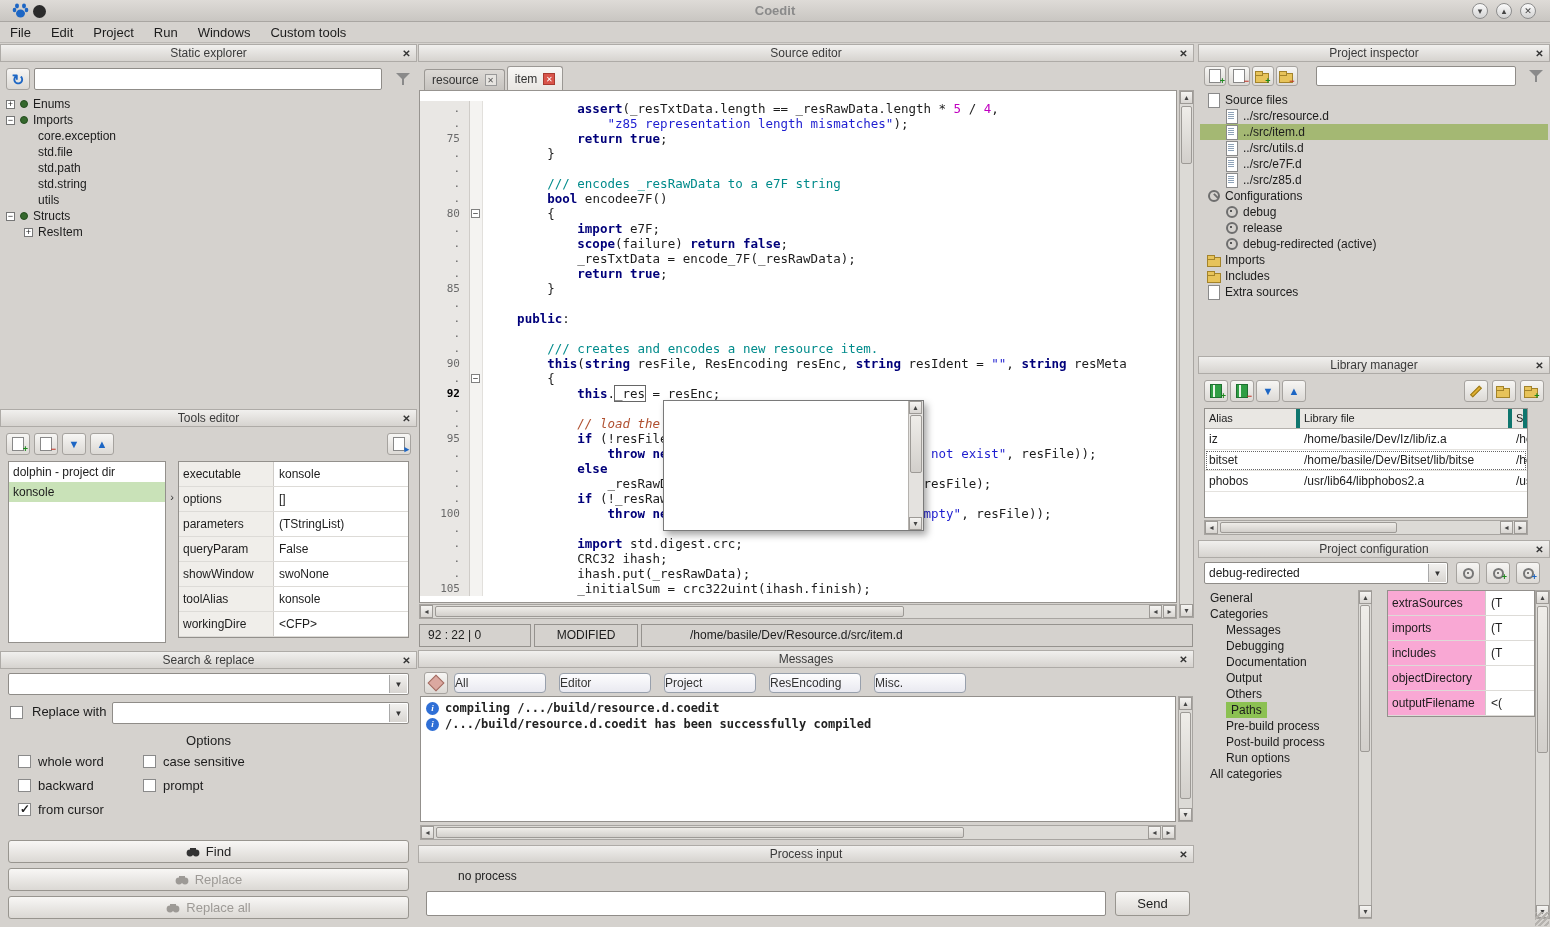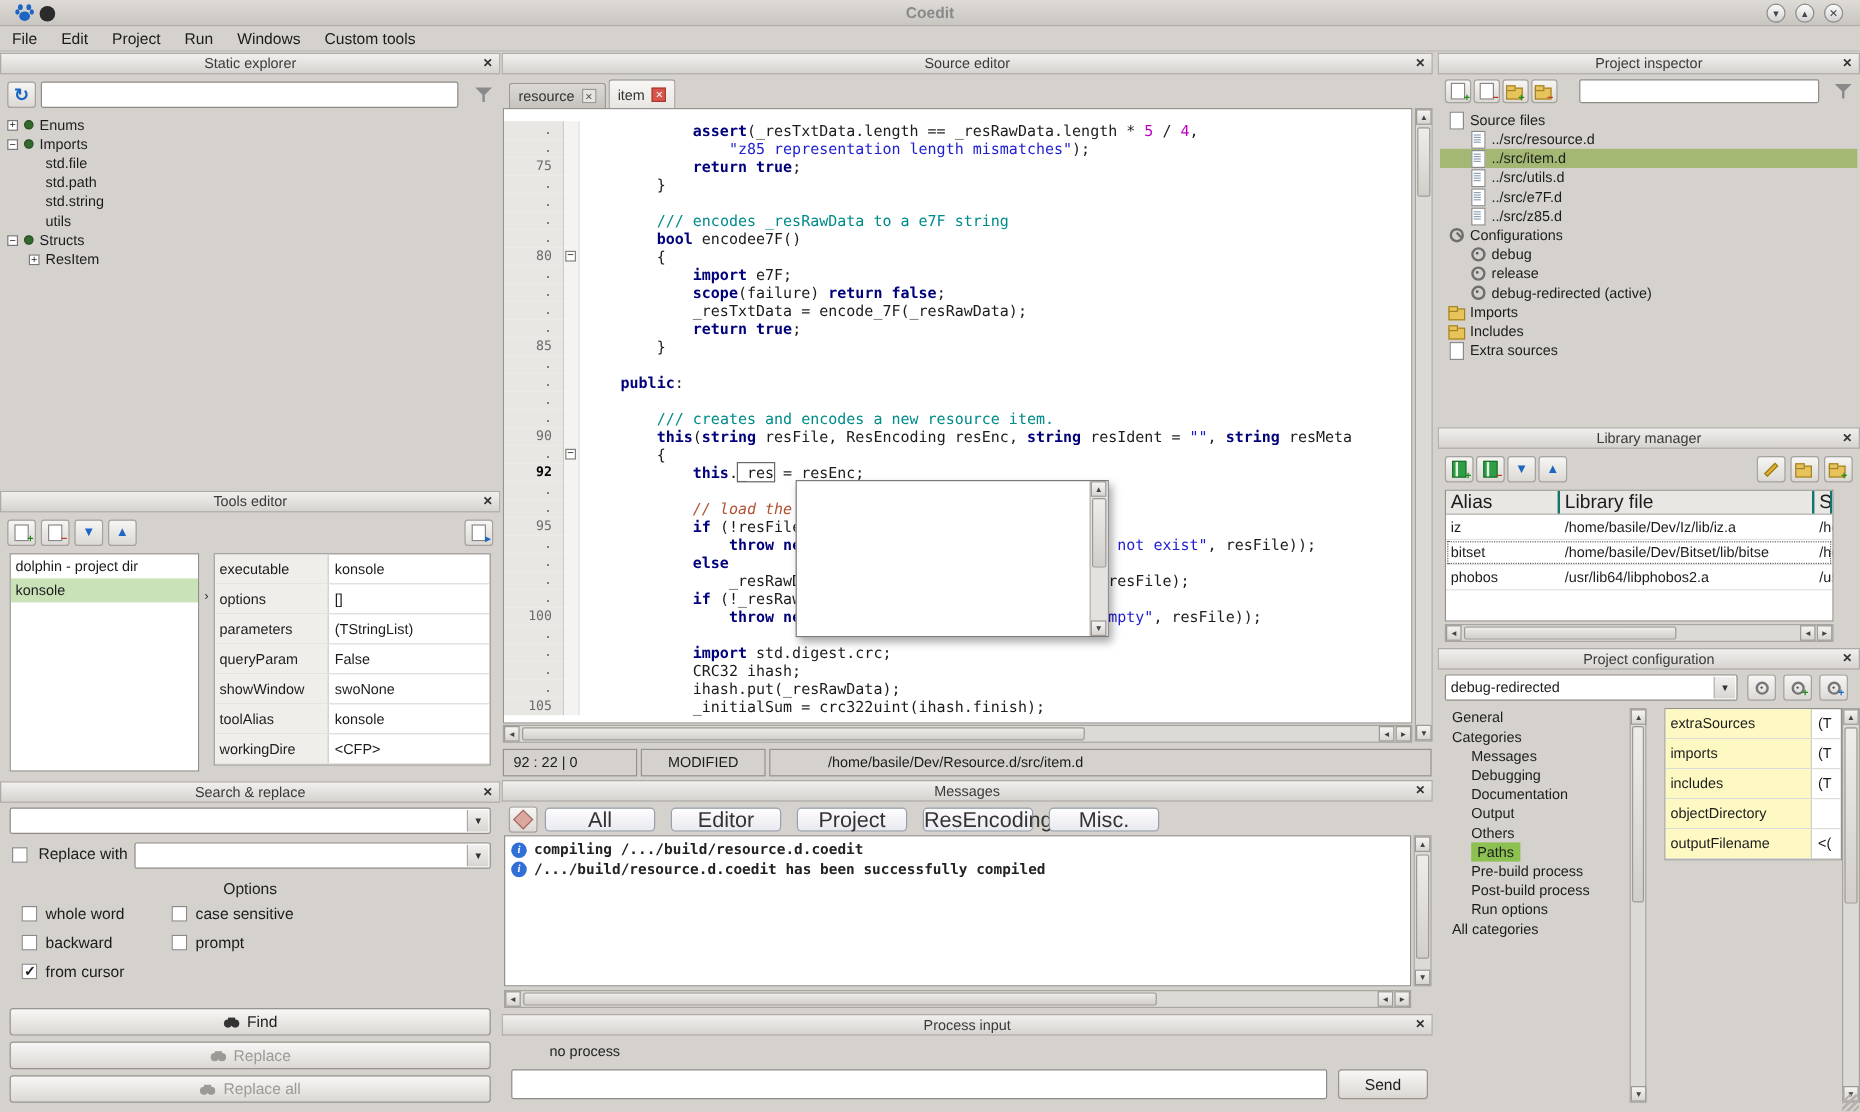--- a/index.html
+++ b/index.html
@@ -59,21 +59,21 @@
 .pic-folder::before{content:"";position:absolute;left:1px;top:4px;width:12px;height:8px;background:#e7c35a;border:1px solid #a3832a;}
 .pic-folder::after{content:"";position:absolute;left:1px;top:2px;width:6px;height:3px;background:#e7c35a;border:1px solid #a3832a;}
 .pic-gear::before,.pic-wrench::before{content:"";position:absolute;left:2px;top:1px;width:8px;height:8px;border:2px solid #6e6e6e;border-radius:50%;}
 .pic-gear::after{content:"";position:absolute;left:6px;top:5px;width:2px;height:2px;background:#555;}
 .pic-wrench::after{content:"";position:absolute;left:7px;top:6px;width:6px;height:2px;background:#6e6e6e;transform:rotate(45deg);}
 
 .grid .grow{display:flex;height:25px;border-bottom:1px solid #dddbd7;}
 .gkey{background:#f0eeea;border-right:1px solid #cfccc8;font-size:12px;line-height:24px;padding-left:4px;flex:none;overflow:hidden;white-space:nowrap;}
 .gval{font-size:12px;line-height:24px;padding-left:5px;flex:1;overflow:hidden;white-space:nowrap;}
 #tools-grid .gkey{width:95px;}
-#cfg-grid .gkey{width:122px;background:#fef9c3;}
+#cfg-grid .gkey{width:98px;background:#f9a8d4;}
 
 .lrow{height:20px;line-height:20px;font-size:12px;padding-left:4px;white-space:nowrap;}
 .lrow.sel{background:#c9e2b8;}
 .mini-split{position:absolute;left:167px;top:78px;width:10px;height:20px;font-size:11px;line-height:20px;color:#333;text-align:center;}
 
 .opt-title{position:absolute;left:0;right:0;top:82px;text-align:center;font-size:13px;color:#222;}
 #sr-checks{position:absolute;left:18px;right:8px;top:103px;display:grid;grid-template-columns:125px auto;row-gap:9px;}
 .checkrow{display:flex;align-items:center;height:15px;}
 .check{width:13px;height:13px;background:#fff;border:1px solid #8a8a8a;display:inline-block;position:relative;flex:none;}
 .check.checked::after{content:"✓";position:absolute;left:1px;top:-2px;font-size:12px;font-weight:bold;color:#222;}
@@ -99,34 +99,34 @@
 .tk-c2{color:#b05030;font-style:italic;}
 .tk-n{color:#c000c0;}
 .tk-w{outline:1px solid #666;}
 .statusbar{position:absolute;left:1px;right:1px;top:580px;height:23px;display:flex;gap:3px;}
 .scell{border:1px solid #95928e;background:#d5d2ce;font-size:12px;line-height:21px;padding:0 8px;white-space:nowrap;overflow:hidden;}
 .sc1{width:112px;flex:none;}
 .sc2{width:104px;flex:none;text-align:center;}
 .sc3{flex:1;padding-left:48px;}
 
 #msg-tabs{position:absolute;left:36px;top:23px;height:20px;display:flex;gap:13px;}
-.mtab{width:92px;height:20px;border:1px solid #98a0ac;border-radius:4px;background:linear-gradient(#fdfdfe,#e9e9f0);font-size:18px;line-height:18px;text-align:center;color:#333;}
+.mtab{width:92px;height:20px;border:1px solid #98a0ac;border-radius:4px;background:linear-gradient(#fdfdfe,#e9e9f0);font-size:12px;line-height:18px;text-align:left;color:#333;}
 #msg-list{position:absolute;left:2px;top:46px;right:18px;bottom:22px;background:#fff;border:1px solid #93908c;padding-top:3px;}
 .mrow{display:flex;align-items:center;height:16px;padding-left:5px;gap:6px;}
 .info-icon{width:13px;height:13px;border-radius:50%;background:#2f6fd6;flex:none;position:relative;}
 .info-icon::after{content:"i";position:absolute;left:0;right:0;top:0;color:#fff;font:italic bold 9px "Liberation Serif",serif;text-align:center;line-height:13px;}
 .mtext{font-family:"DejaVu Sans Mono",monospace;font-size:12px;font-weight:bold;color:#222;white-space:pre;}
 .ibroom{width:12px;height:12px;background:#dba8a0;border:1px solid #a06a60;transform:rotate(45deg);}
 
 .proc-status{position:absolute;left:8px;top:24px;font-size:12px;color:#222;margin-left:32px;}
 .send-btn{position:absolute;left:697px;top:46px;width:75px;height:25px;border:1px solid #98958f;border-radius:3px;background:linear-gradient(#f8f7f5,#dbd8d4);font-size:13px;line-height:23px;text-align:center;}
 
 #lib-table{position:absolute;left:6px;top:52px;right:22px;height:110px;background:#fff;border:1px solid #93908c;overflow:hidden;}
 #lib-head{display:flex;height:20px;background:#e9e7e3;border-bottom:1px solid #b5b2ae;}
-.lcol{font-size:16px;line-height:19px;padding-left:4px;border-right:2px solid #0f766e;overflow:hidden;white-space:nowrap;}
+.lcol{font-size:11px;line-height:19px;padding-left:4px;border-right:4px solid #0f766e;overflow:hidden;white-space:nowrap;}
 .lc0{width:95px;flex:none;}
 .lc1{width:212px;flex:none;}
 .lc2{flex:1;}
 .lrow2{display:flex;height:21px;border-bottom:1px solid #e4e2de;}
 .lrow2.lfocus{outline:1px dotted #666;outline-offset:-2px;}
 .lcell{font-size:12px;line-height:20px;padding-left:4px;white-space:nowrap;overflow:hidden;}
 
 #cfg-tree{position:absolute;left:6px;top:50px;width:152px;bottom:8px;overflow:hidden;}
 #cfg-grid{position:absolute;left:189px;top:50px;right:15px;height:127px;background:#fff;border:1px solid #93908c;}
 .csel{background:#8cc152;padding:0 5px;}
@@ -188,20 +188,24 @@
   <div class="treebox" id="sx-tree">
       <div class="trow" style="padding-left: 4px;">
         <span class="expander">+</span>
         <span class="dot-icon"></span>
         <span class="tlabel">Enums</span>
       </div>
       <div class="trow" style="padding-left: 4px;">
         <span class="expander">−</span>
         <span class="dot-icon"></span>
         <span class="tlabel">Imports</span>
+      </div>
+      <div class="trow" style="padding-left: 22px;">
+        <span class="expspace"></span>
+        <span class="tlabel">core.exception</span>
       </div>
       <div class="trow" style="padding-left: 22px;">
         <span class="expspace"></span>
         <span class="tlabel">std.file</span>
       </div>
       <div class="trow" style="padding-left: 22px;">
         <span class="expspace"></span>
         <span class="tlabel">std.path</span>
       </div>
       <div class="trow" style="padding-left: 22px;">

